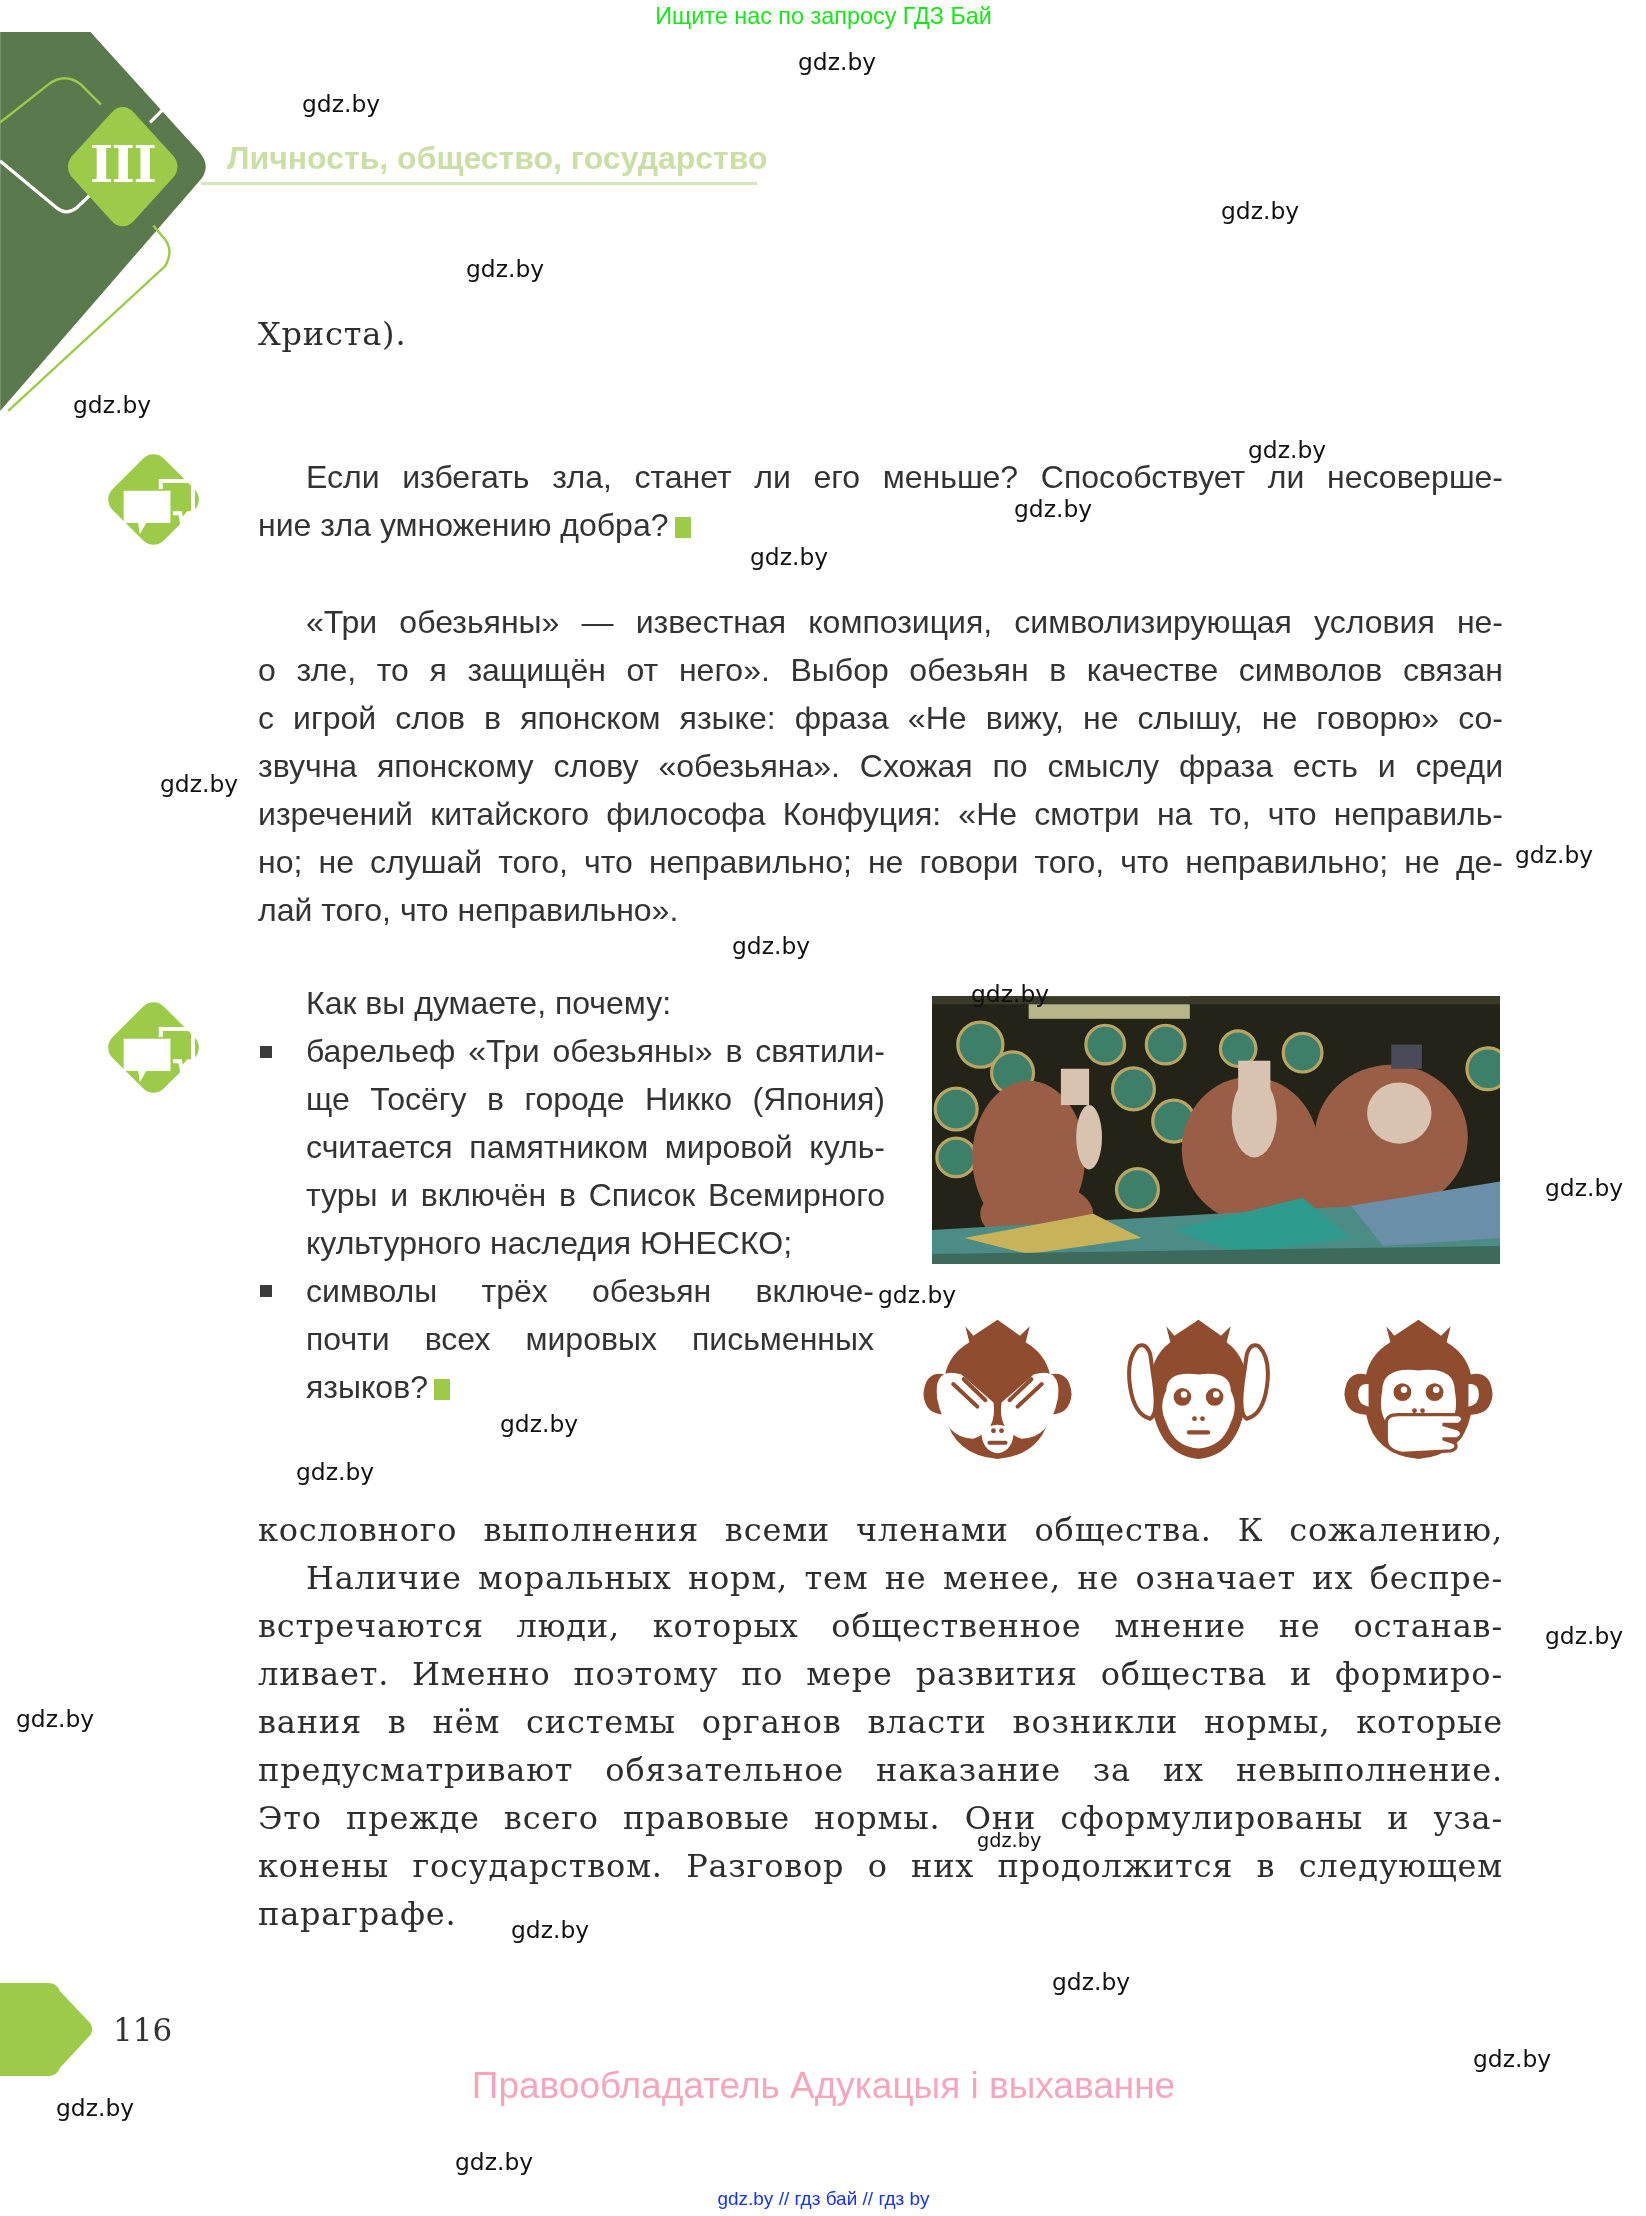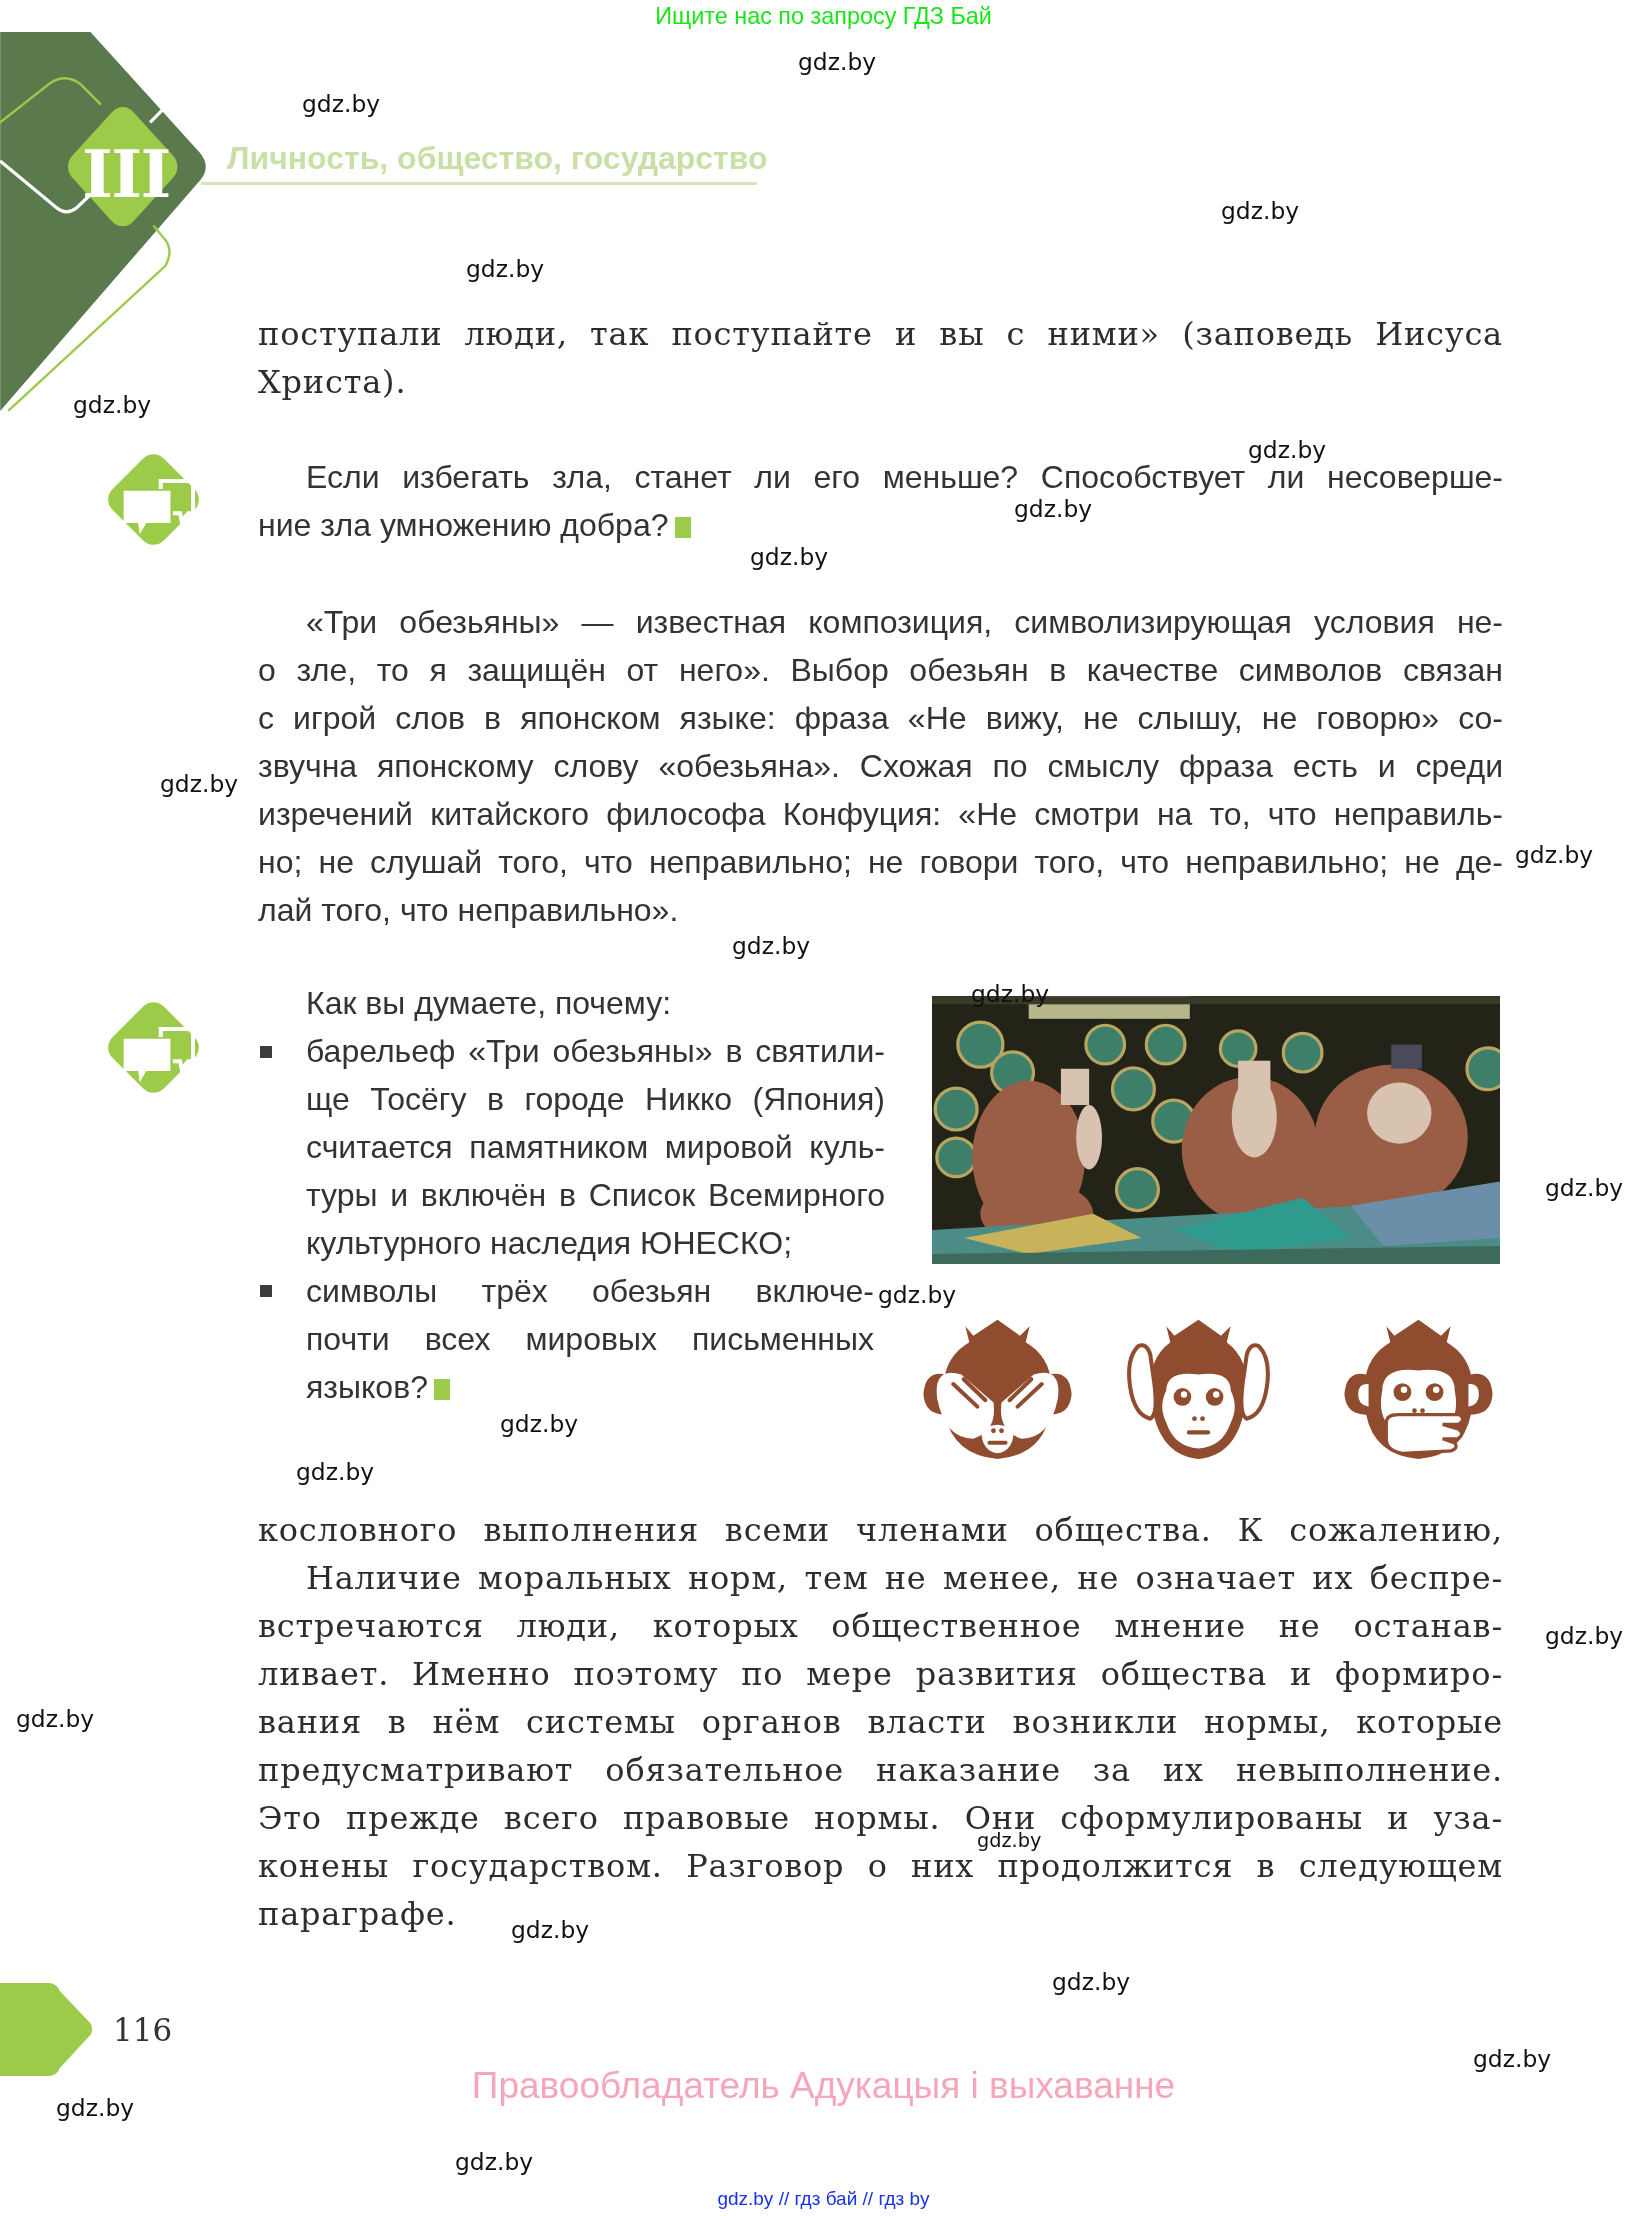--- a/index.html
+++ b/index.html
@@ -32,26 +32,25 @@
 <div class="abs top-search">Ищите нас по запросу ГДЗ Бай</div>
 
 <svg class="abs" style="left:0;top:32px" width="218" height="387" viewBox="0 0 270 480">
   <path d="M0,0 L112,0 L248,150 Q262,167 248,184 L0,470 Z" fill="#5a7a4e"></path>
   <path d="M-10,120 L60,65 Q80,50 100,65 L125,90" fill="none" stroke="#9ccb4a" stroke-width="3"></path>
   <path d="M0,160 L70,218 Q82,228 95,218 L118,196" fill="none" stroke="#ffffff" stroke-width="4"></path>
   <path d="M206,92 L186,112" stroke="#ffffff" stroke-width="4"></path>
   <path d="M190,240 L205,258 Q215,272 205,290 L10,470" fill="none" stroke="#9ccb4a" stroke-width="3"></path>
   <path d="M152,93 Q160,93 166,100 L216,155 Q224,167 216,179 L166,234 Q160,241 152,241 Q144,241 138,234 L88,179 Q80,167 88,155 L138,100 Q144,93 152,93 Z" fill="#9ccb4a"></path>
 </svg>
-<div class="abs" style="left:82px;top:135px;width:81px;text-align:center;font-family:'DejaVu Serif',serif;font-weight:bold;font-size:66px;color:#fff;letter-spacing:-1.6px">III</div>
+<div class="abs" style="left:82px;top:135px;width:81px;text-align:center;font-family:'DejaVu Serif',serif;font-weight:bold;font-size:50px;color:#fff;letter-spacing:-1.6px">III</div>
 <div class="abs chapter-title">Личность, общество, государство</div>
 <div class="abs chapter-rule"></div>
 
 <div class="para serif-bold" style="top:310px">
-  <span class="line">поступали люди, так поступайте и вы с ними» (заповедь Иисуса</span>
   <span class="line last">Христа).</span>
 </div>
 
 <svg class="discuss" style="left:93px;top:439px" viewBox="0 0 150 150">
   <rect x="30" y="30" width="90" height="90" rx="18" transform="rotate(45 75 75)" fill="#9ccb4a"></rect>
   <path d="M84,62 L84,52 L124,52 L124,92 L118,92 L110,102 L108,92 L99,92" fill="none" stroke="#fff" stroke-width="5"></path>
   <path d="M38,64 L96,64 L96,104 L66,104 L58,118 L56,104 L38,104 Z" fill="#fff"></path>
 </svg>
 
 <div class="para sans" style="top:453px">

